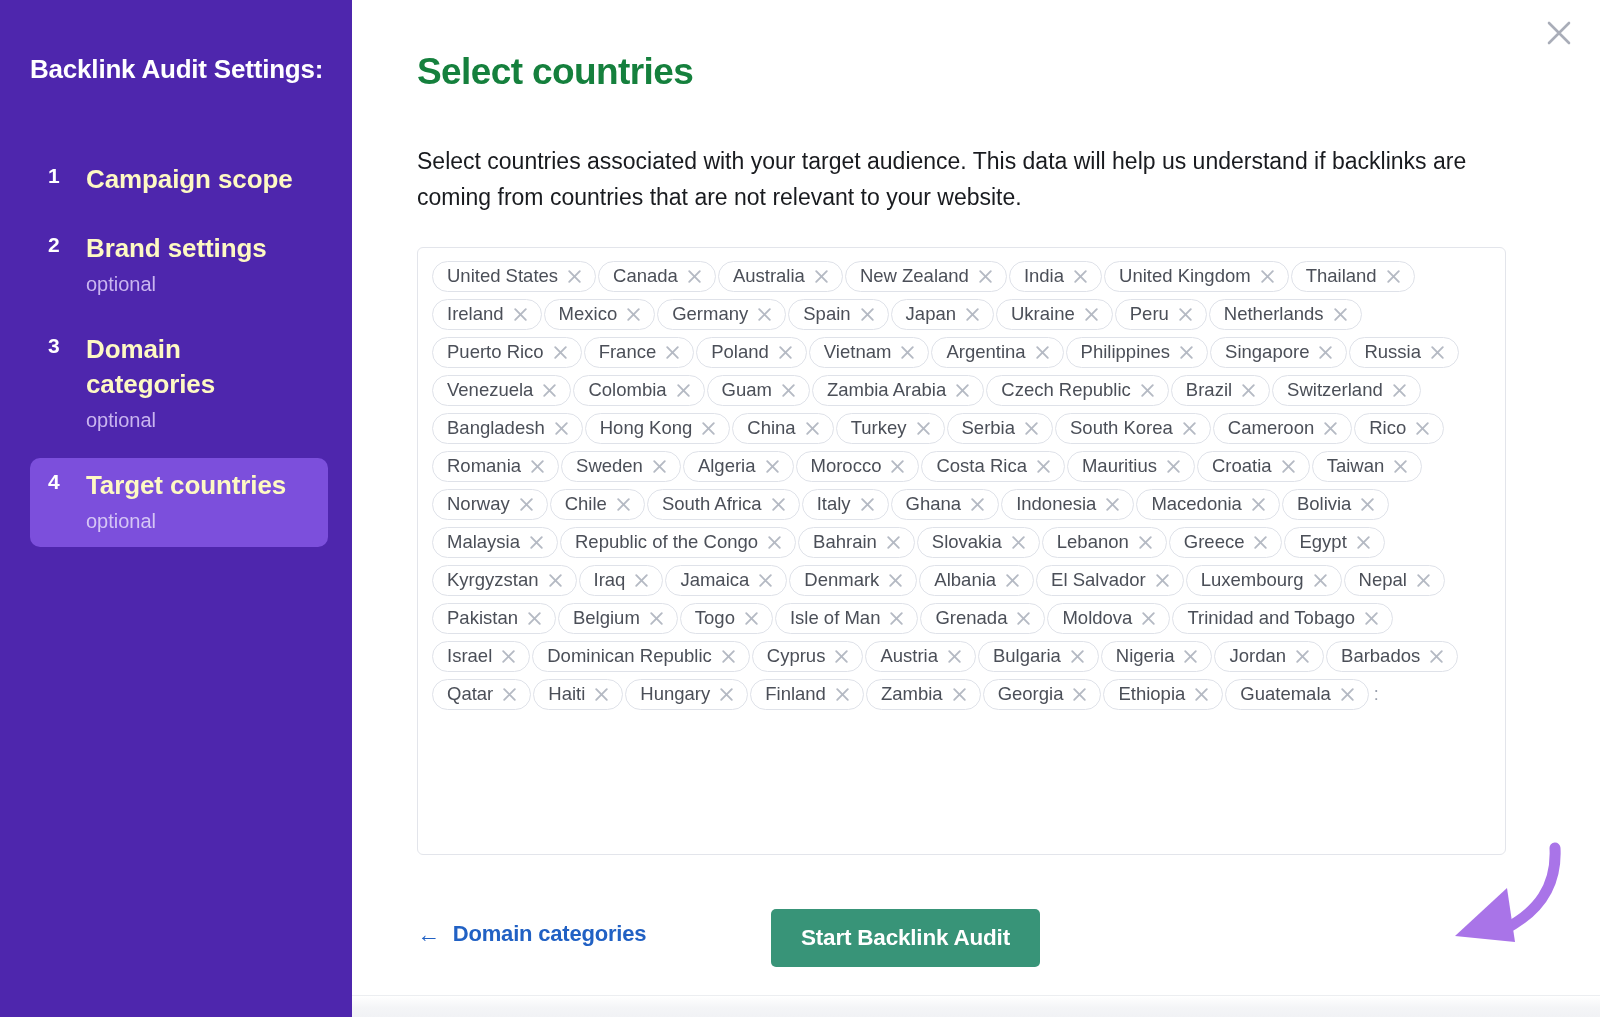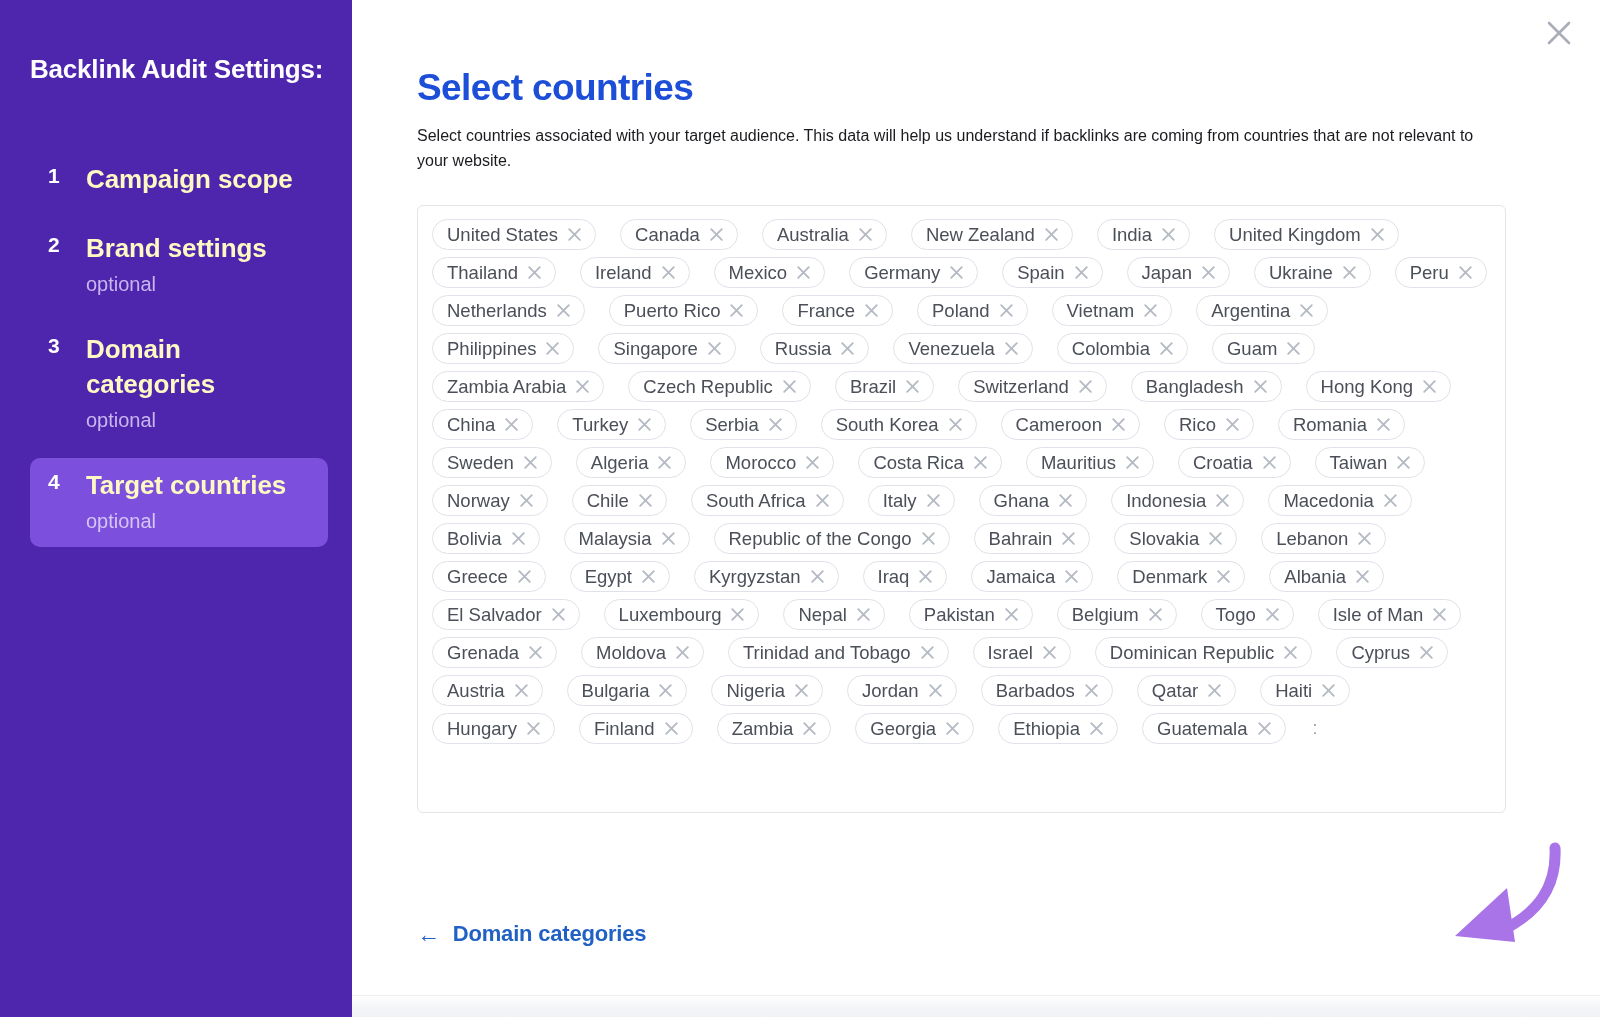--- a/index.html
+++ b/index.html
@@ -87,48 +87,48 @@
     display: flex;
     align-items: center;
     justify-content: center;
     cursor: pointer;
   }
   #close-button svg { display: block; }
 
   #page-title {
     font-size: 37px;
     font-weight: bold;
-    color: #1d4ed8;
+    color: #15803d;
     letter-spacing: -0.6px;
     line-height: 1.2;
-    margin-top: 22px;
+    margin-top: 6px;
   }
   #page-desc {
-    margin-top: 14px;
-    font-size: 16px;
+    margin-top: 50px;
+    font-size: 23px;
     line-height: 1.56;
     color: #191b1f;
     max-width: 1062px;
   }
 
   
   #chips-box {
     margin-top: 31px;
     width: 1089px;
     min-height: 608px;
     border: 1px solid #e3e5eb;
     border-radius: 6px;
     padding: 13px 12px 12px 14px;
     background: #ffffff;
     position: relative;
   }
   #chips-list {
     display: flex;
     flex-wrap: wrap;
-    gap: 7px 24px;
+    gap: 7px 2px;
     align-content: flex-start;
   }
   .chip {
     display: inline-flex;
     align-items: center;
     gap: 9px;
     height: 31px;
     padding: 0 13px 0 14px;
     border: 1px solid #dfe2e9;
     border-radius: 16px;
@@ -1023,20 +1023,21 @@
           <span id="chips-caret">:</span>
         </div>
     </div>
 
     <div id="footer">
       <div id="footer-inner">
         <a id="back-link">
           <span id="back-arrow">←</span>
           <span>Domain categories</span>
         </a>
+        <button id="start-button">Start Backlink Audit</button>
       </div>
       <div id="bottom-strip"></div>
     </div>
 
     <div id="annotation-arrow">
       <svg width="140" height="125" viewBox="0 0 140 125" aria-hidden="true">
         <path d="M118 10 C 120 48, 102 74, 66 92" stroke="#a974e8" stroke-width="11" fill="none" stroke-linecap="round"></path>
         <path d="M70 50 L 78 104 L 18 98 Z" fill="#a974e8"></path>
       </svg>
     </div>

